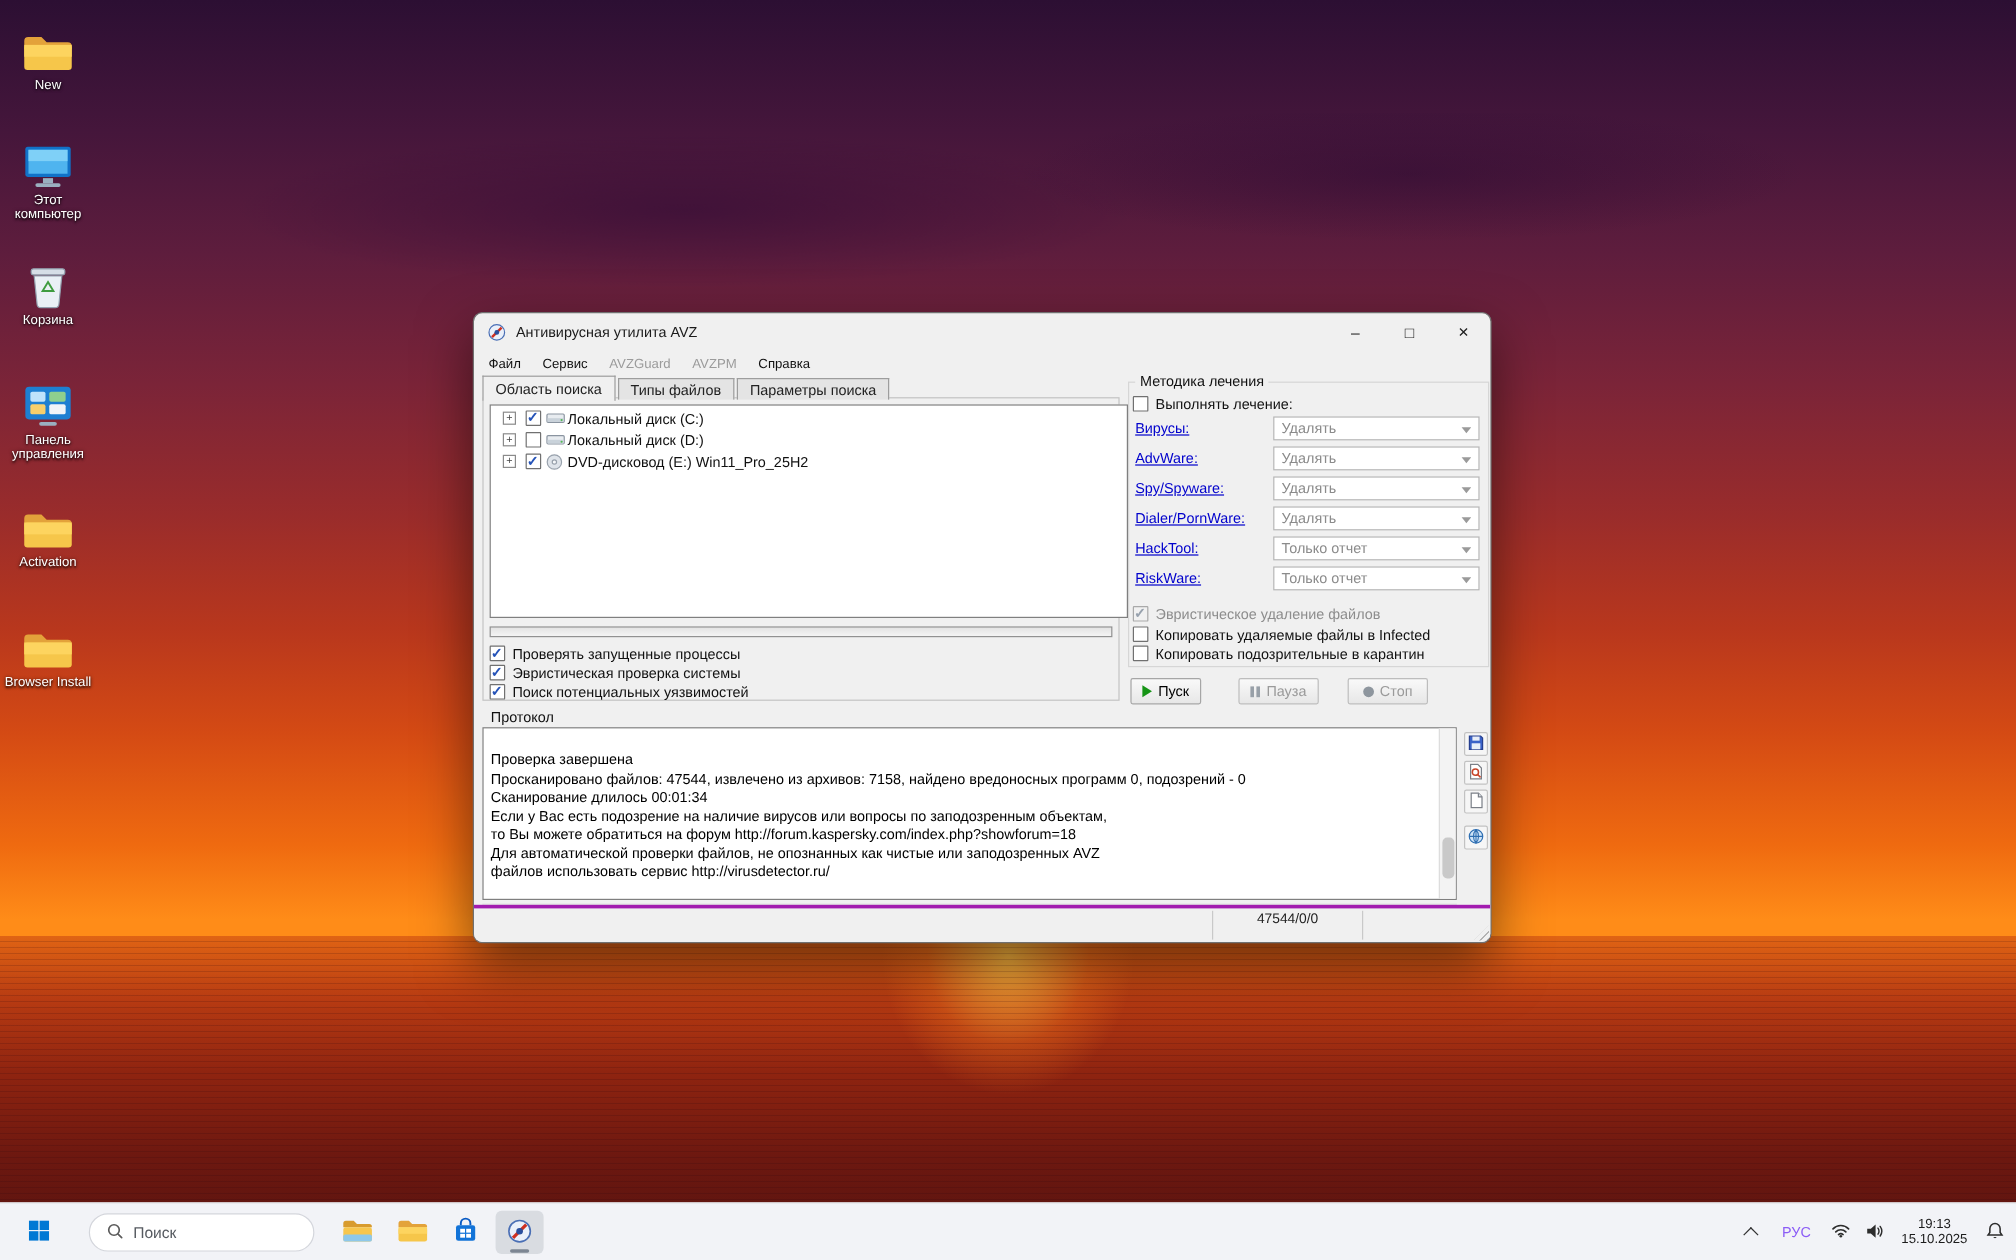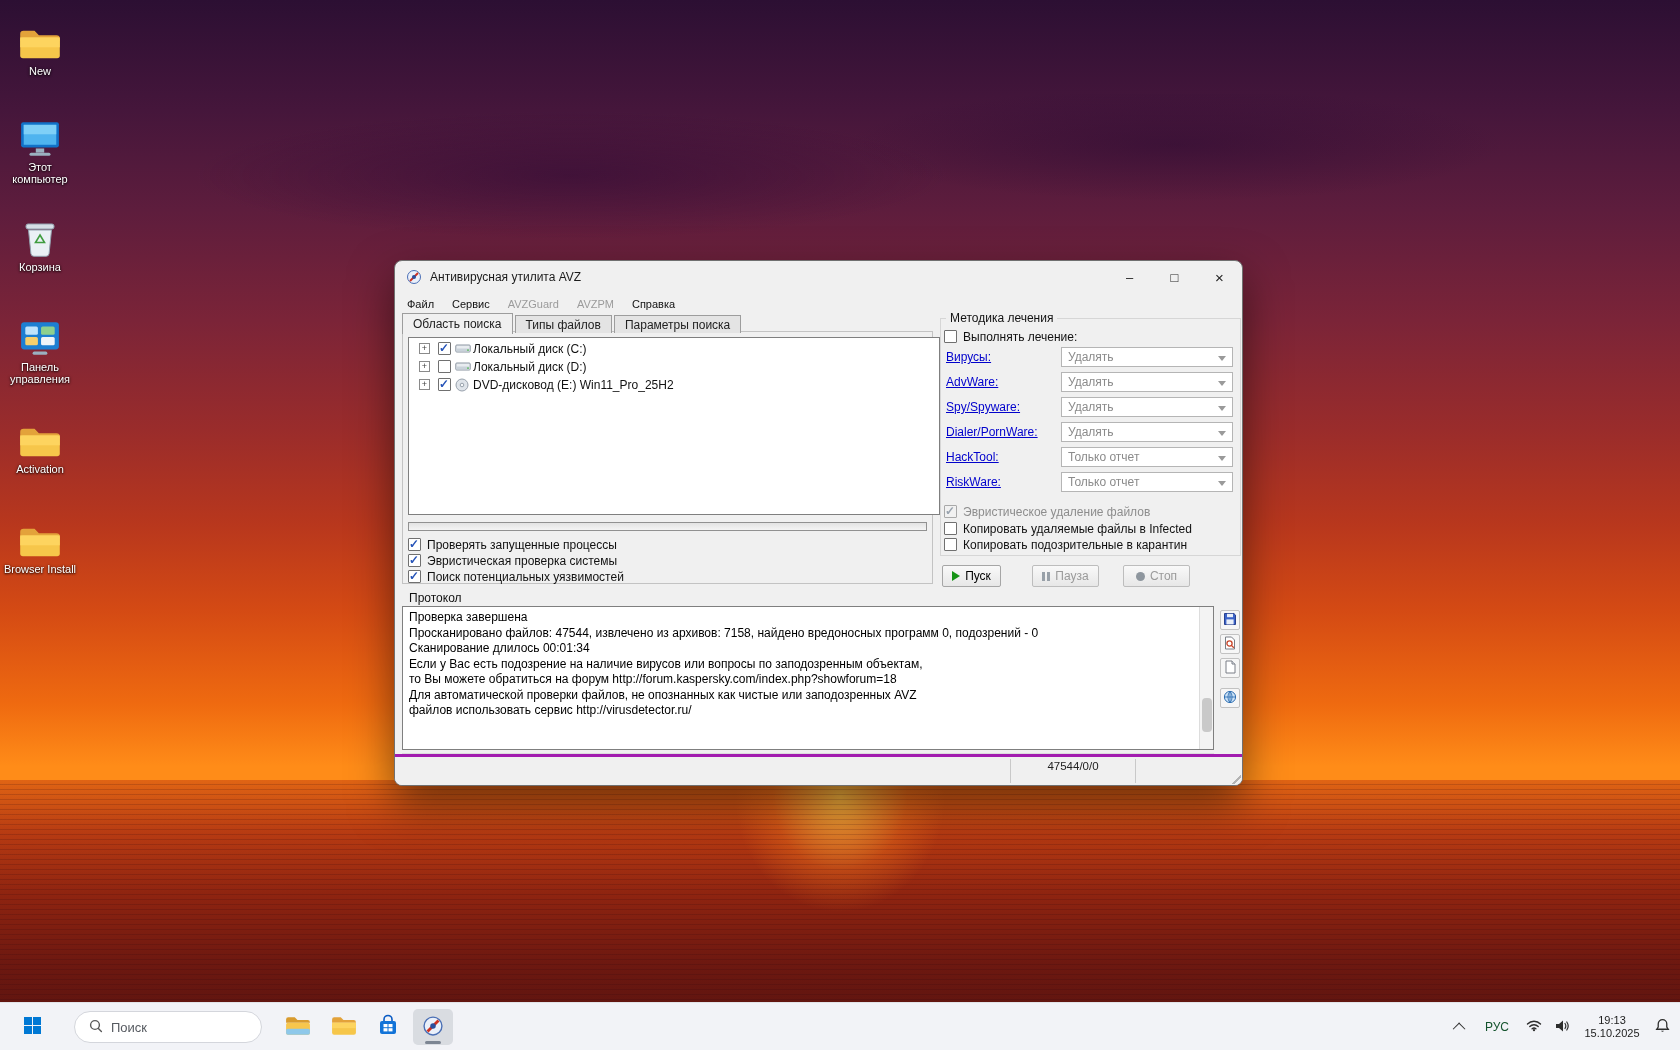--- a/index.html
+++ b/index.html
@@ -81,21 +81,21 @@
   .wbtn{position:absolute;top:304px;height:22px;border:1px solid #a6a6a6;border-radius:2px;
     background:linear-gradient(#f9f9f9,#e7e7e7);font-family:inherit;font-size:12px;
     display:flex;align-items:center;justify-content:center;gap:5px;color:#000}
   .wbtn.disabled{color:#9a9a9a;border-color:#bdbdbd}
   .play-ic{width:0;height:0;border-top:5px solid transparent;border-bottom:5px solid transparent;border-left:8px solid #169416}
   .pause-ic{width:8px;height:9px;border-left:3px solid #98a0a8;border-right:3px solid #98a0a8}
   .stop-ic{width:9px;height:9px;border-radius:50%;background:#8e969e}
 
   .protolbl{position:absolute;left:14px;top:330px;font-size:12px}
   .protobox{position:absolute;left:7px;top:345px;width:812px;height:144px;background:#fff;border:1px solid #7f7f7f}
-  .protolog{position:absolute;left:0;top:0;right:14px;bottom:0;padding:3px 6px;overflow:hidden}
+  .protolog{position:absolute;left:0;top:0;right:14px;bottom:0;padding:19px 6px;overflow:hidden}
   .protolog div{font-size:12px;line-height:15.5px;white-space:nowrap;color:#000}
   .vsb{position:absolute;right:0;top:0;bottom:0;width:14px;background:#f3f3f3;border-left:1px solid #ddd}
   .vsb .thumb{position:absolute;left:2px;width:10px;top:64%;height:24%;background:#c9c9c9;border-radius:4px}
   .hsb{position:absolute;left:7px;top:492px;width:812px;height:11px;background:#f3f3f3;border:1px solid #ddd}
   .hsb .thumb{position:absolute;left:2px;top:2px;width:86%;height:5px;background:#bfbfbf;border-radius:3px}
 
   .sidebtn{position:absolute;left:825px;width:20px;height:20px;border:1px solid #c2c2c2;border-radius:2px;
     background:#f6f6f6;display:flex;align-items:center;justify-content:center;padding:0}
 
   .statusbar{position:absolute;left:0;bottom:0;width:100%;height:31px;border-top:3px solid #a21caf;background:#f0f0f0}
@@ -112,21 +112,21 @@
     display:flex;align-items:center;justify-content:center;padding:0}
   .tb-btn.active-app{background:rgba(90,100,115,.16)}
   .tb-btn.active-app::after{content:"";position:absolute;bottom:1px;left:50%;transform:translateX(-50%);
     width:16px;height:3px;border-radius:2px;background:#7d8693}
   .tb-search{position:absolute;left:74px;top:8px;width:188px;height:32px;background:#fff;border:1px solid #d4d6dc;
     border-radius:16px;display:flex;align-items:center;gap:8px;padding:0 14px;color:#565a60;font-size:13px}
   .tray{position:absolute;right:0;top:0;height:48px}
   .chev{width:9px;height:9px;border-left:1.6px solid #303030;border-top:1.6px solid #303030;transform:rotate(45deg) translateY(2px)}
   .tray-item{position:absolute;top:6px;height:36px;display:flex;align-items:center;justify-content:center;
     background:transparent;border:0;border-radius:5px;font-family:inherit}
-  .lang{font-size:12px;color:#14532d}
+  .lang{font-size:12px;color:#8b5cf6}
   .clock{text-align:right;font-size:11px;line-height:13.5px;color:#1c1c1c;flex-direction:column;display:flex;justify-content:center}
 </style>
 </head>
 <body>
 
 <div class="wallpaper">
   <div class="sky"></div>
   <div class="water"></div>
 </div>
 

